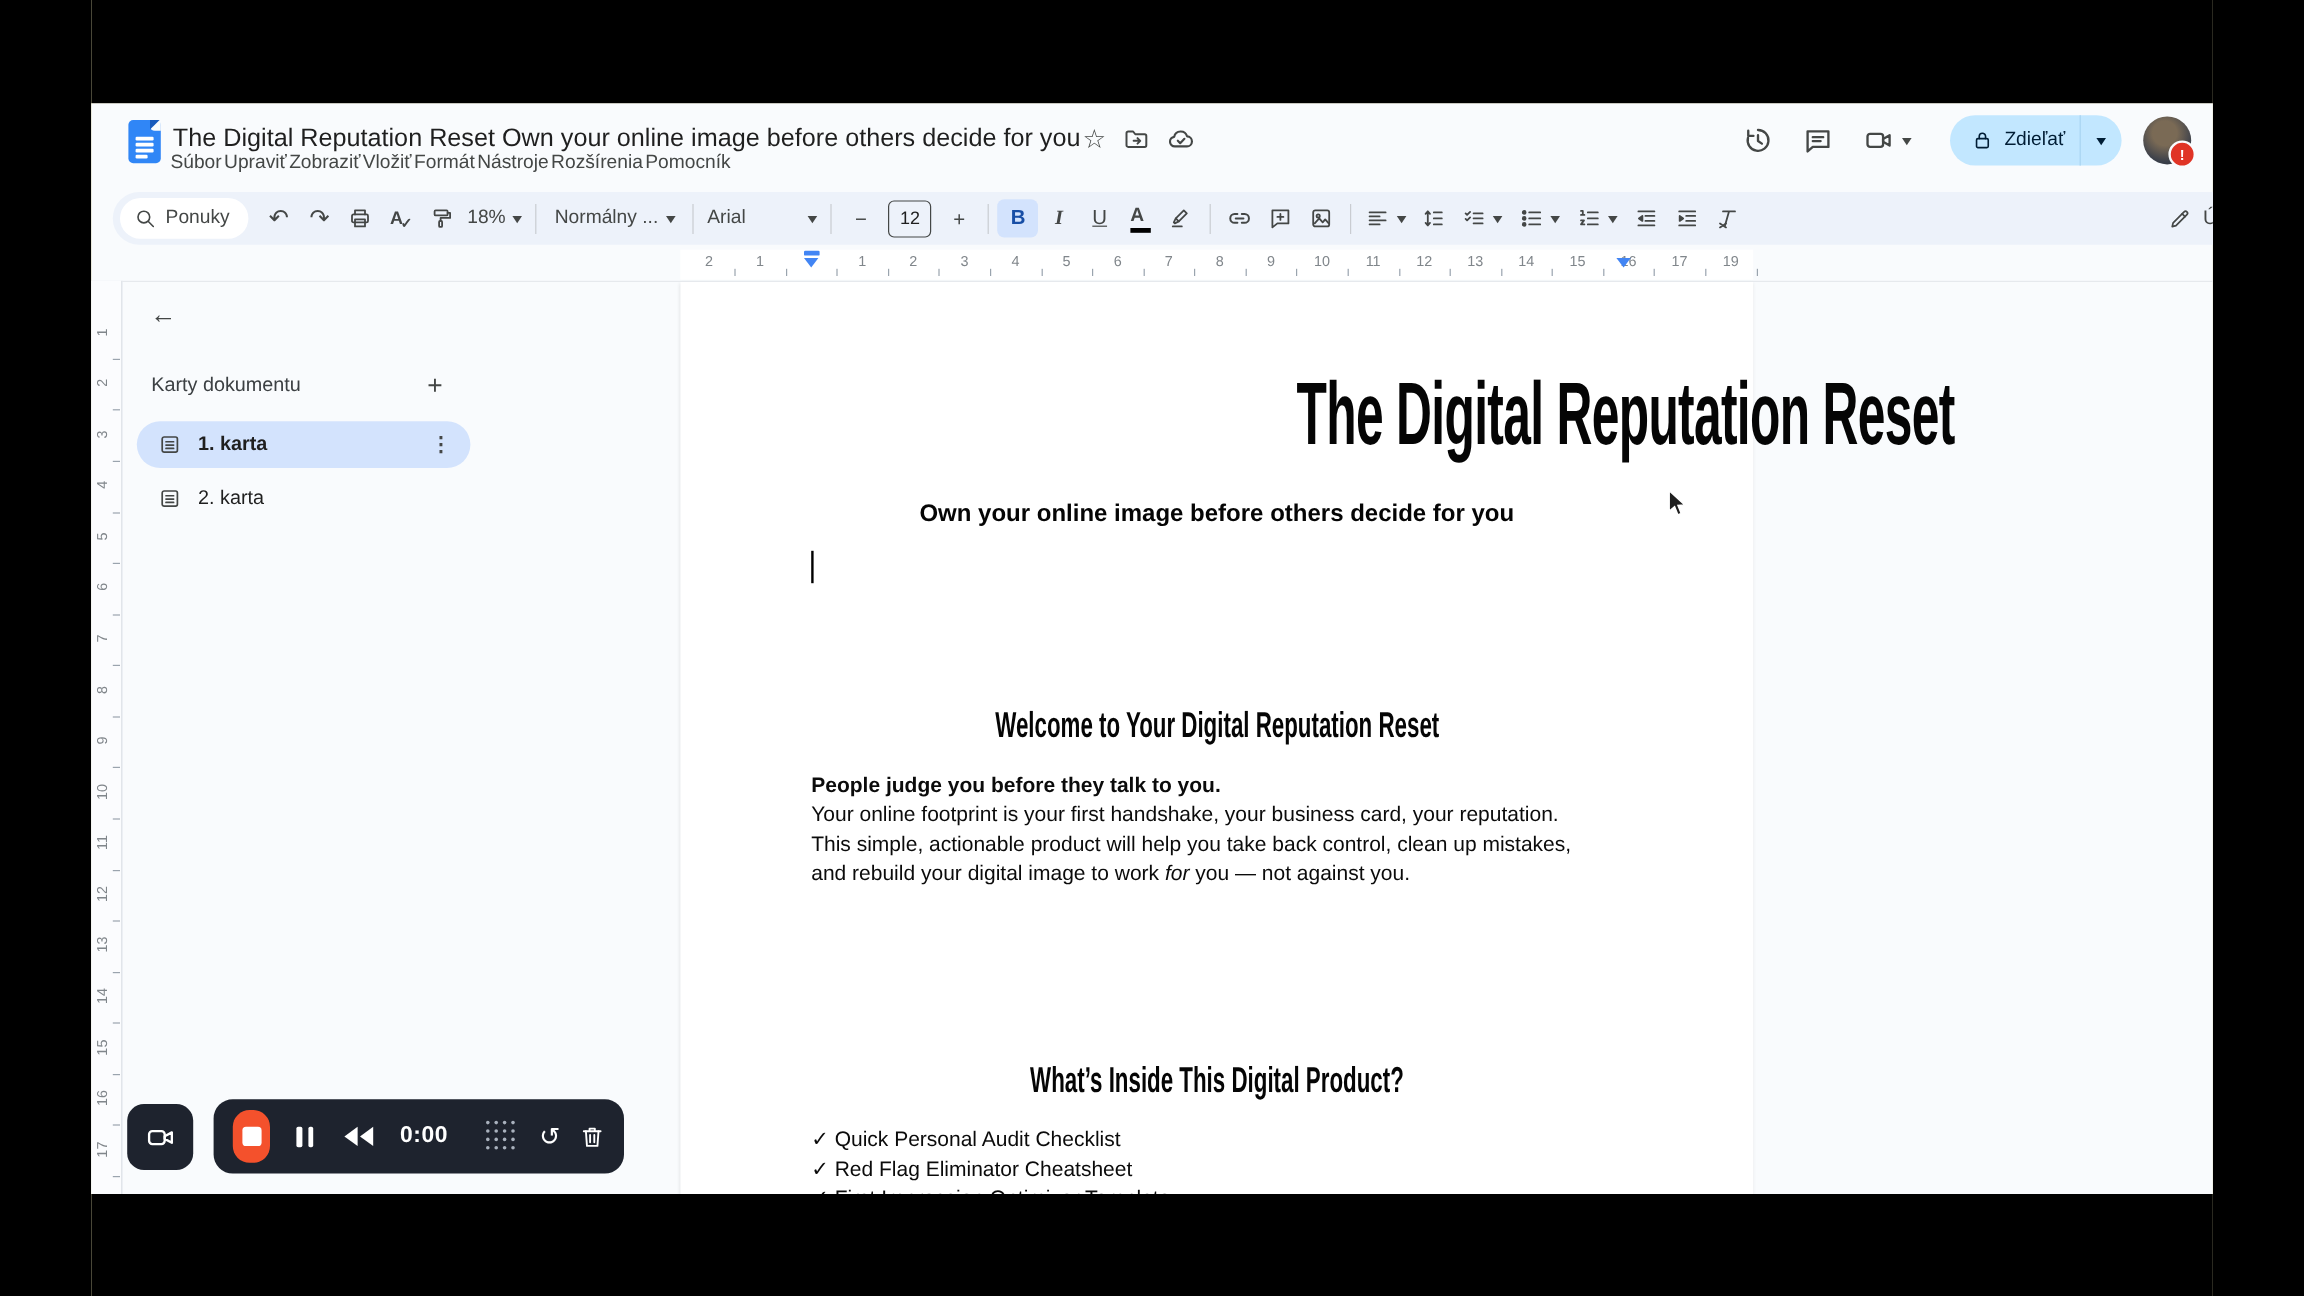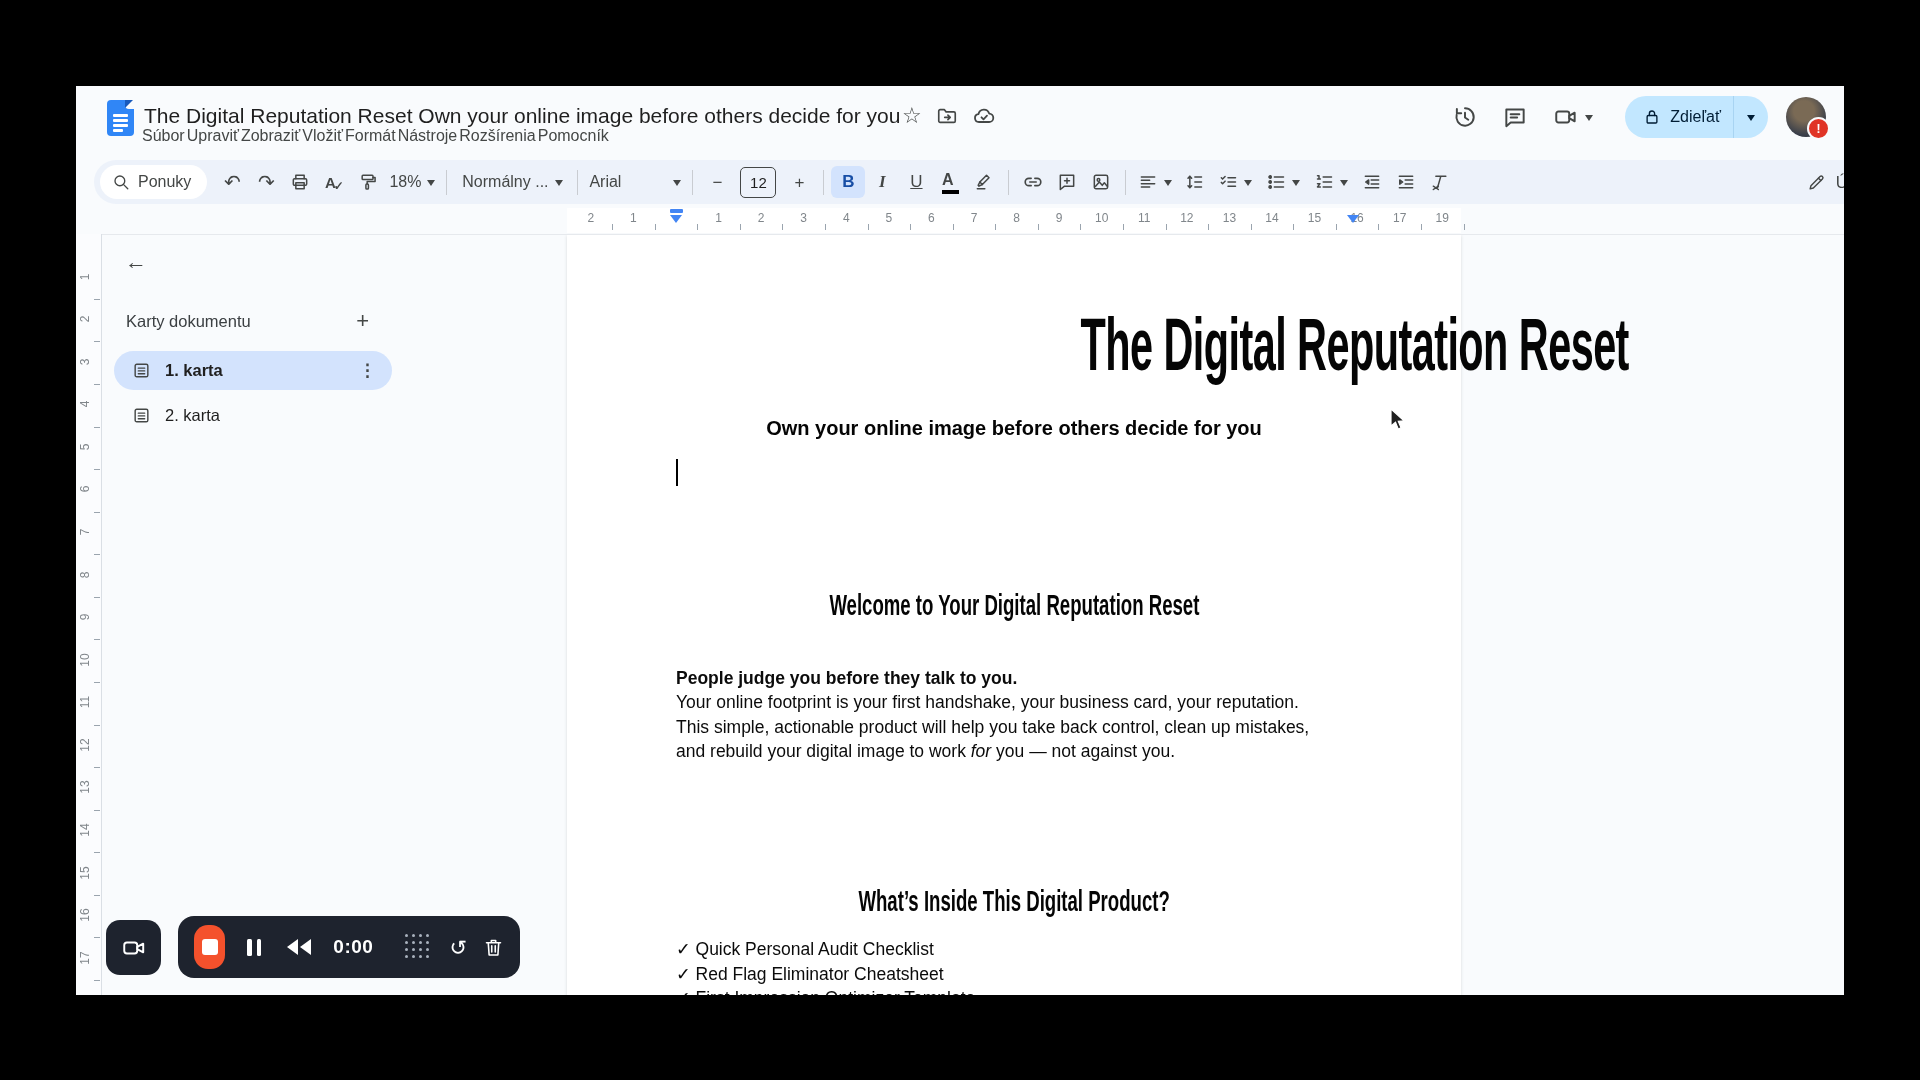--- a/index.html
+++ b/index.html
@@ -81,21 +81,21 @@
   .page{position:absolute;left:491px;top:235px;width:894px;height:900px;background:#fff;
         box-shadow:0 1px 3px rgba(60,64,67,.18);z-index:3;}
   .cond{display:inline-block;font-weight:bold;white-space:nowrap;color:#050505;}
   .doc-h1{position:absolute;left:0;top:302px;width:100%;text-align:right;z-index:4;}
   .doc-h1 .cond{font-size:74px;transform:scaleX(.56);letter-spacing:-1px;}
   .doc-sub{position:absolute;left:491px;top:417px;width:894px;text-align:center;font-size:20px;font-weight:bold;color:#050505;z-index:4;}
   .caret{position:absolute;left:600px;top:459px;width:2px;height:27px;background:#000;z-index:4;}
   .doc-h2{position:absolute;left:491px;top:588px;width:894px;text-align:center;z-index:4;}
   .doc-h2 .cond,.doc-h3 .cond{font-size:30px;transform:scaleX(.62);}
   .para{position:absolute;left:600px;top:642px;width:700px;font-size:17.5px;line-height:24.3px;color:#0b0b0b;z-index:4;}
-  .para .b{font-weight:bold;margin-top:24px;}
+  .para .b{font-weight:bold;}
   .para .it{font-style:italic;}
   .doc-h3{position:absolute;left:491px;top:884px;width:894px;text-align:center;z-index:4;}
   .checks{position:absolute;left:600px;top:937px;font-size:17.5px;line-height:24.5px;color:#0b0b0b;z-index:4;}
 
   
   .rec-cam{position:absolute;left:30px;top:920px;width:55px;height:55px;border-radius:14px;background:#1e232e;
            display:flex;align-items:center;justify-content:center;z-index:30;}
   .rec-pill{position:absolute;left:102px;top:916px;width:342px;height:62px;border-radius:16px;background:#1e232e;
             display:flex;align-items:center;padding:0 16px;box-sizing:border-box;z-index:30;}
   .stop-btn{width:44px;height:44px;border-radius:14px;background:#f4512c;display:flex;align-items:center;justify-content:center;}

